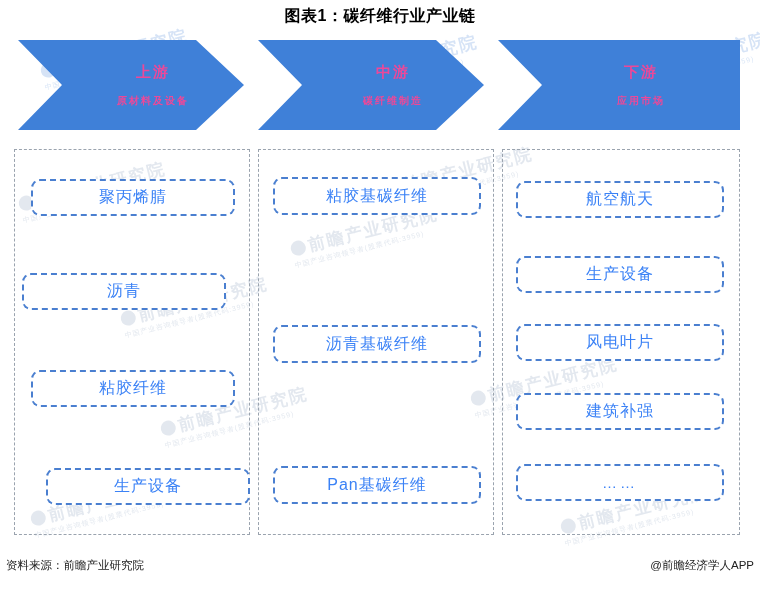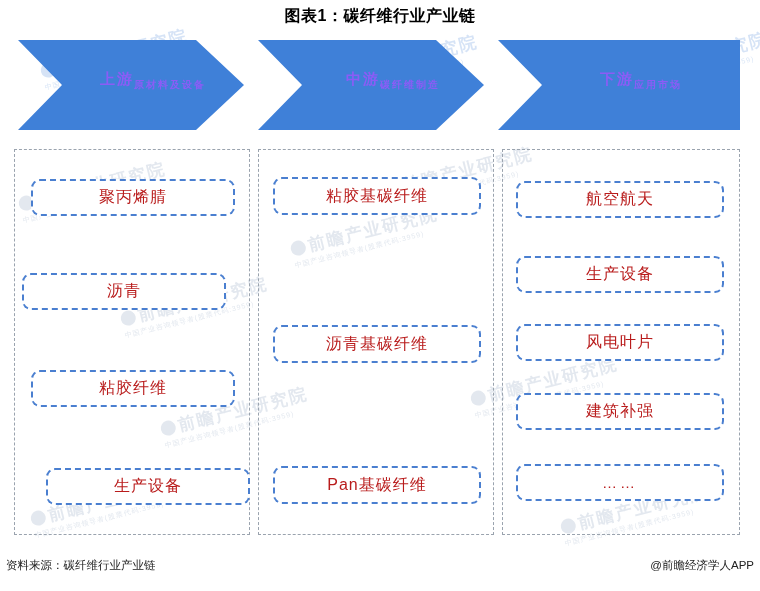--- a/index.html
+++ b/index.html
@@ -54,23 +54,23 @@
   #arrow-band {
     position: absolute;
     left: 0; top: 40px;
     width: 760px; height: 90px;
     z-index: 2;
   }
   .arrow-shape { position:absolute; top:0; height:90px; }
   .arrow-label-stack {
     position: absolute;
     top: 0; height: 90px;
-    display: flex; flex-direction: row;
+    display: flex; flex-direction: column;
     align-items: center; justify-content: center;
-    color: #8b5cf6;
+    color: #ec4899;
     pointer-events: none;
     z-index: 3;
   }
   .arrow-stage {
     font-size: 15px; font-weight: bold;
     letter-spacing: 2px;
     margin-bottom: 12px;
   }
   .arrow-sub {
     font-size: 10px; font-weight: bold;
@@ -86,21 +86,21 @@
   }
   .node-box {
     position: absolute;
     border: 2px dashed #4a7fd0;
     border-radius: 9px;
     background: #ffffff;
     display: flex;
     align-items: center;
     justify-content: center;
     font-size: 16px;
-    color: #b91c1c;
+    color: #3b82f6;
     letter-spacing: 1px;
     z-index: 3;
   }
   .node-box.ellipsis { letter-spacing: 3px; font-size: 15px; }
 
   
   #footer-source {
     position: absolute;
     left: 6px; bottom: 18px;
     font-size: 11.5px;
@@ -226,14 +226,14 @@
     <span>风电叶片</span>
   </div>
   <div class="node-box" style="left:13px; top:243px; width:208px; height:37px;justify-content:center;">
     <span>建筑补强</span>
   </div>
   <div class="node-box ellipsis" style="left:13px; top:314px; width:208px; height:37px;">
     <span>……</span>
   </div>
 </div>
 
-<div id="footer-source">资料来源：碳纤维行业产业链</div>
+<div id="footer-source">资料来源：前瞻产业研究院</div>
 <div id="footer-brand">@前瞻经济学人APP</div>
 
 </body></html>

